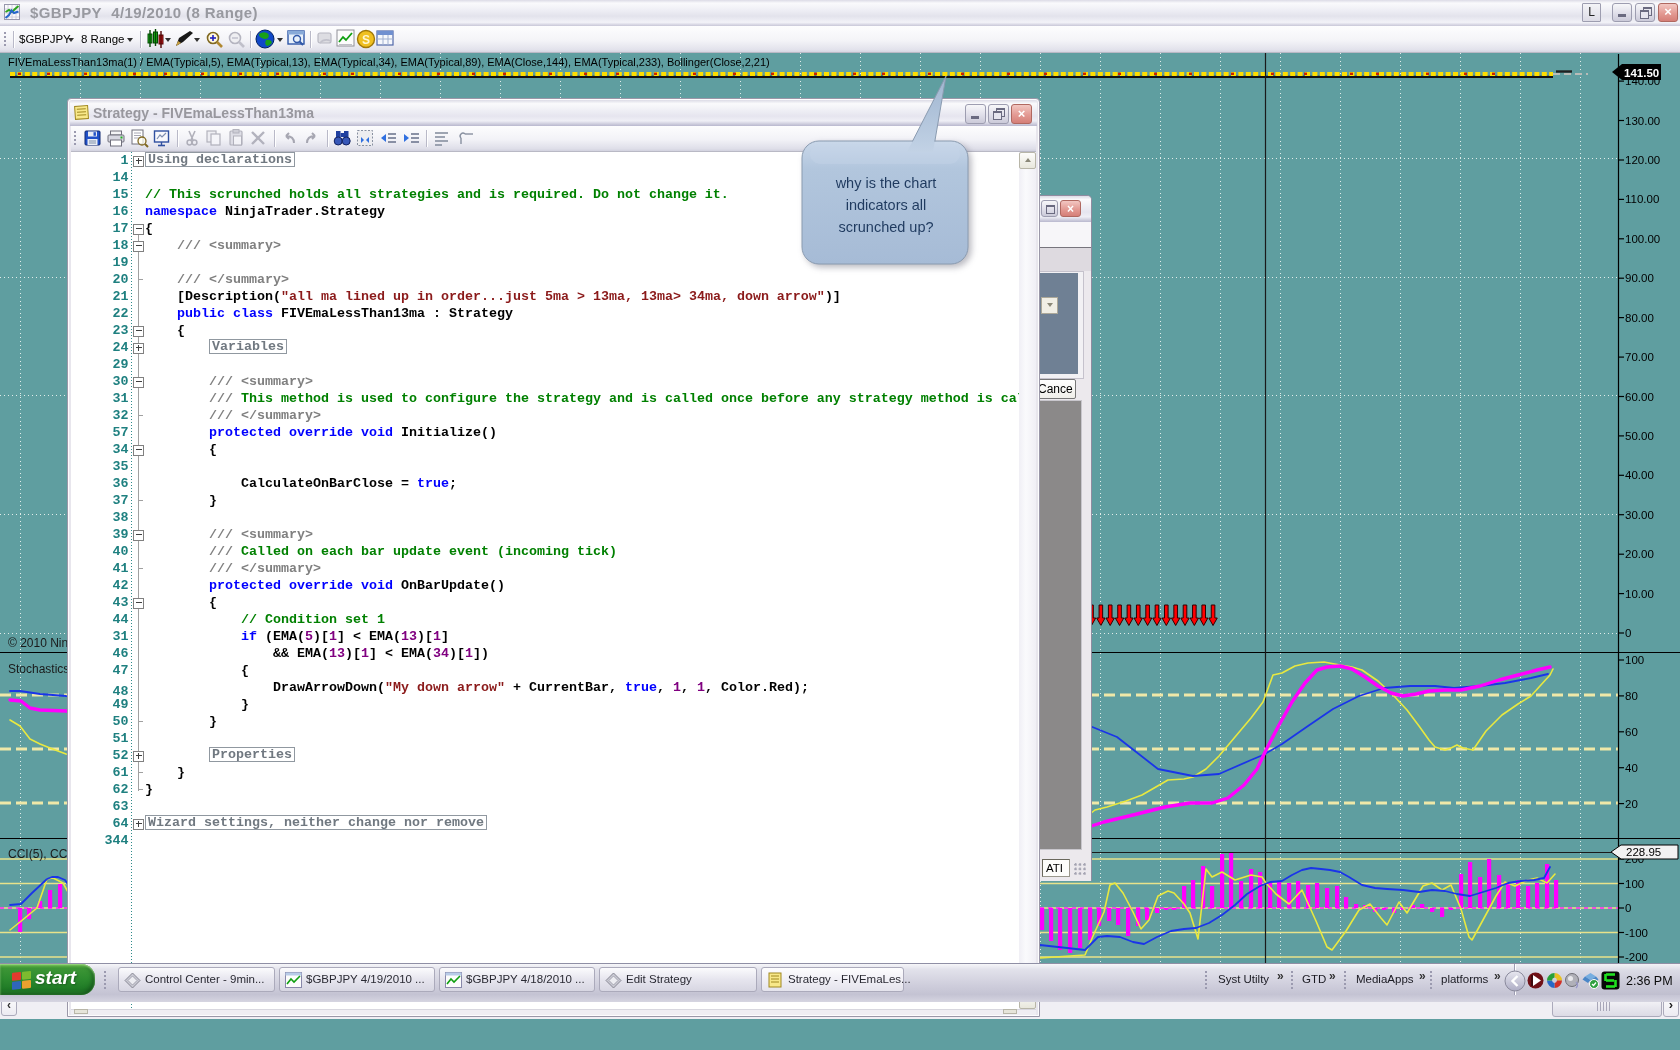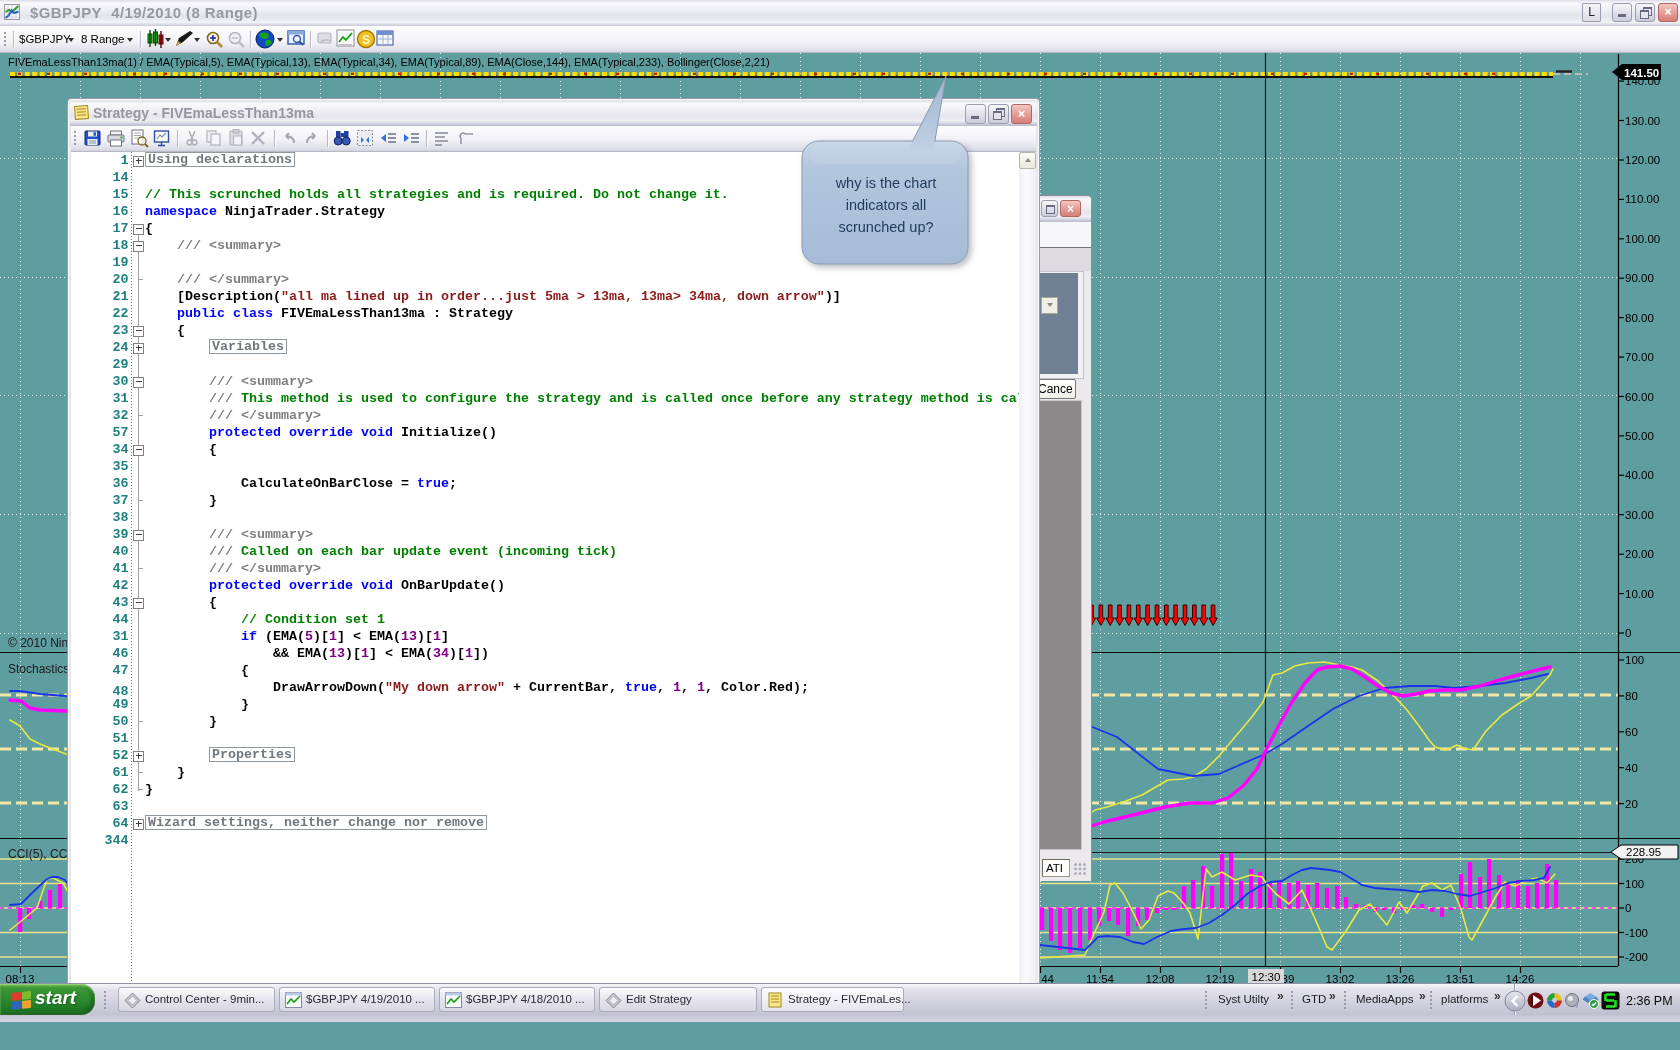--- a/index.html
+++ b/index.html
@@ -12,21 +12,21 @@
 #mtoolbar{left:0;top:26px;width:1680px;height:27px;
  background:linear-gradient(180deg,#FDFDFE 0%,#F4F4F8 55%,#E3E3EC 90%,#D6D6E2 100%);
  border-bottom:1px solid #B9B9C5;box-sizing:border-box;}
 .titlebtn{position:absolute;top:3px;width:20px;height:19px;border-radius:3px;
  background:linear-gradient(180deg,#F7F7F9 0%,#E2E1EB 50%,#CBCAD9 100%);
  border:1px solid #9D9DB0;color:#6A6A80;font-size:11px;text-align:center;line-height:17px;box-sizing:border-box;}
 .titlebtn.close{background:linear-gradient(180deg,#F2C7C2 0%,#E39A93 55%,#D57F78 100%);border:1px solid #B06860;color:#fff;}
 #chscroll{left:0;top:991px;width:1680px;height:28px;background:#F0EFF4;border-top:1px solid #FFF;box-sizing:border-box;}
 #taskbar{left:0;top:963px;width:1680px;height:39px;
  background:linear-gradient(180deg,#F6F6F9 0%,#E2E2EB 14%,#CFCEDC 55%,#C4C3D3 80%,#D6D5E1 100%);
- border-top:1px solid #8F8FA5;box-sizing:border-box;margin-top:20px;}
+ border-top:1px solid #8F8FA5;box-sizing:border-box;}
 #startbtn{position:absolute;left:0;top:0;width:95px;height:31px;border-radius:0 14px 14px 0;
  background:linear-gradient(180deg,#6CBE45 0%,#3D9636 14%,#2E8C2F 45%,#1F7A26 82%,#2E8C2F 100%);
  box-shadow:inset 0 1px 2px #A5E08C, inset -2px -2px 5px #15531A;}
 #startbtn .stxt{position:absolute;left:35px;top:3px;color:#fff;font-size:19px;font-weight:bold;font-style:italic;text-shadow:1px 1px 2px #1D5F22;}
 .taskbtn{position:absolute;top:3px;height:25px;border-radius:3px;border:1px solid #ABAABB;
  background:linear-gradient(180deg,#FBFBFD 0%,#E6E5EE 50%,#D7D6E2 100%);
  font-size:11.5px;color:#2A2A33;box-sizing:border-box;}
 .taskbtn .lbl{position:absolute;left:26px;top:5px;white-space:nowrap;}
 .traytxt{position:absolute;top:9px;font-size:11.5px;color:#1A1A22;}
 .chev{position:absolute;top:5px;font-size:12px;color:#333;font-weight:bold;}

